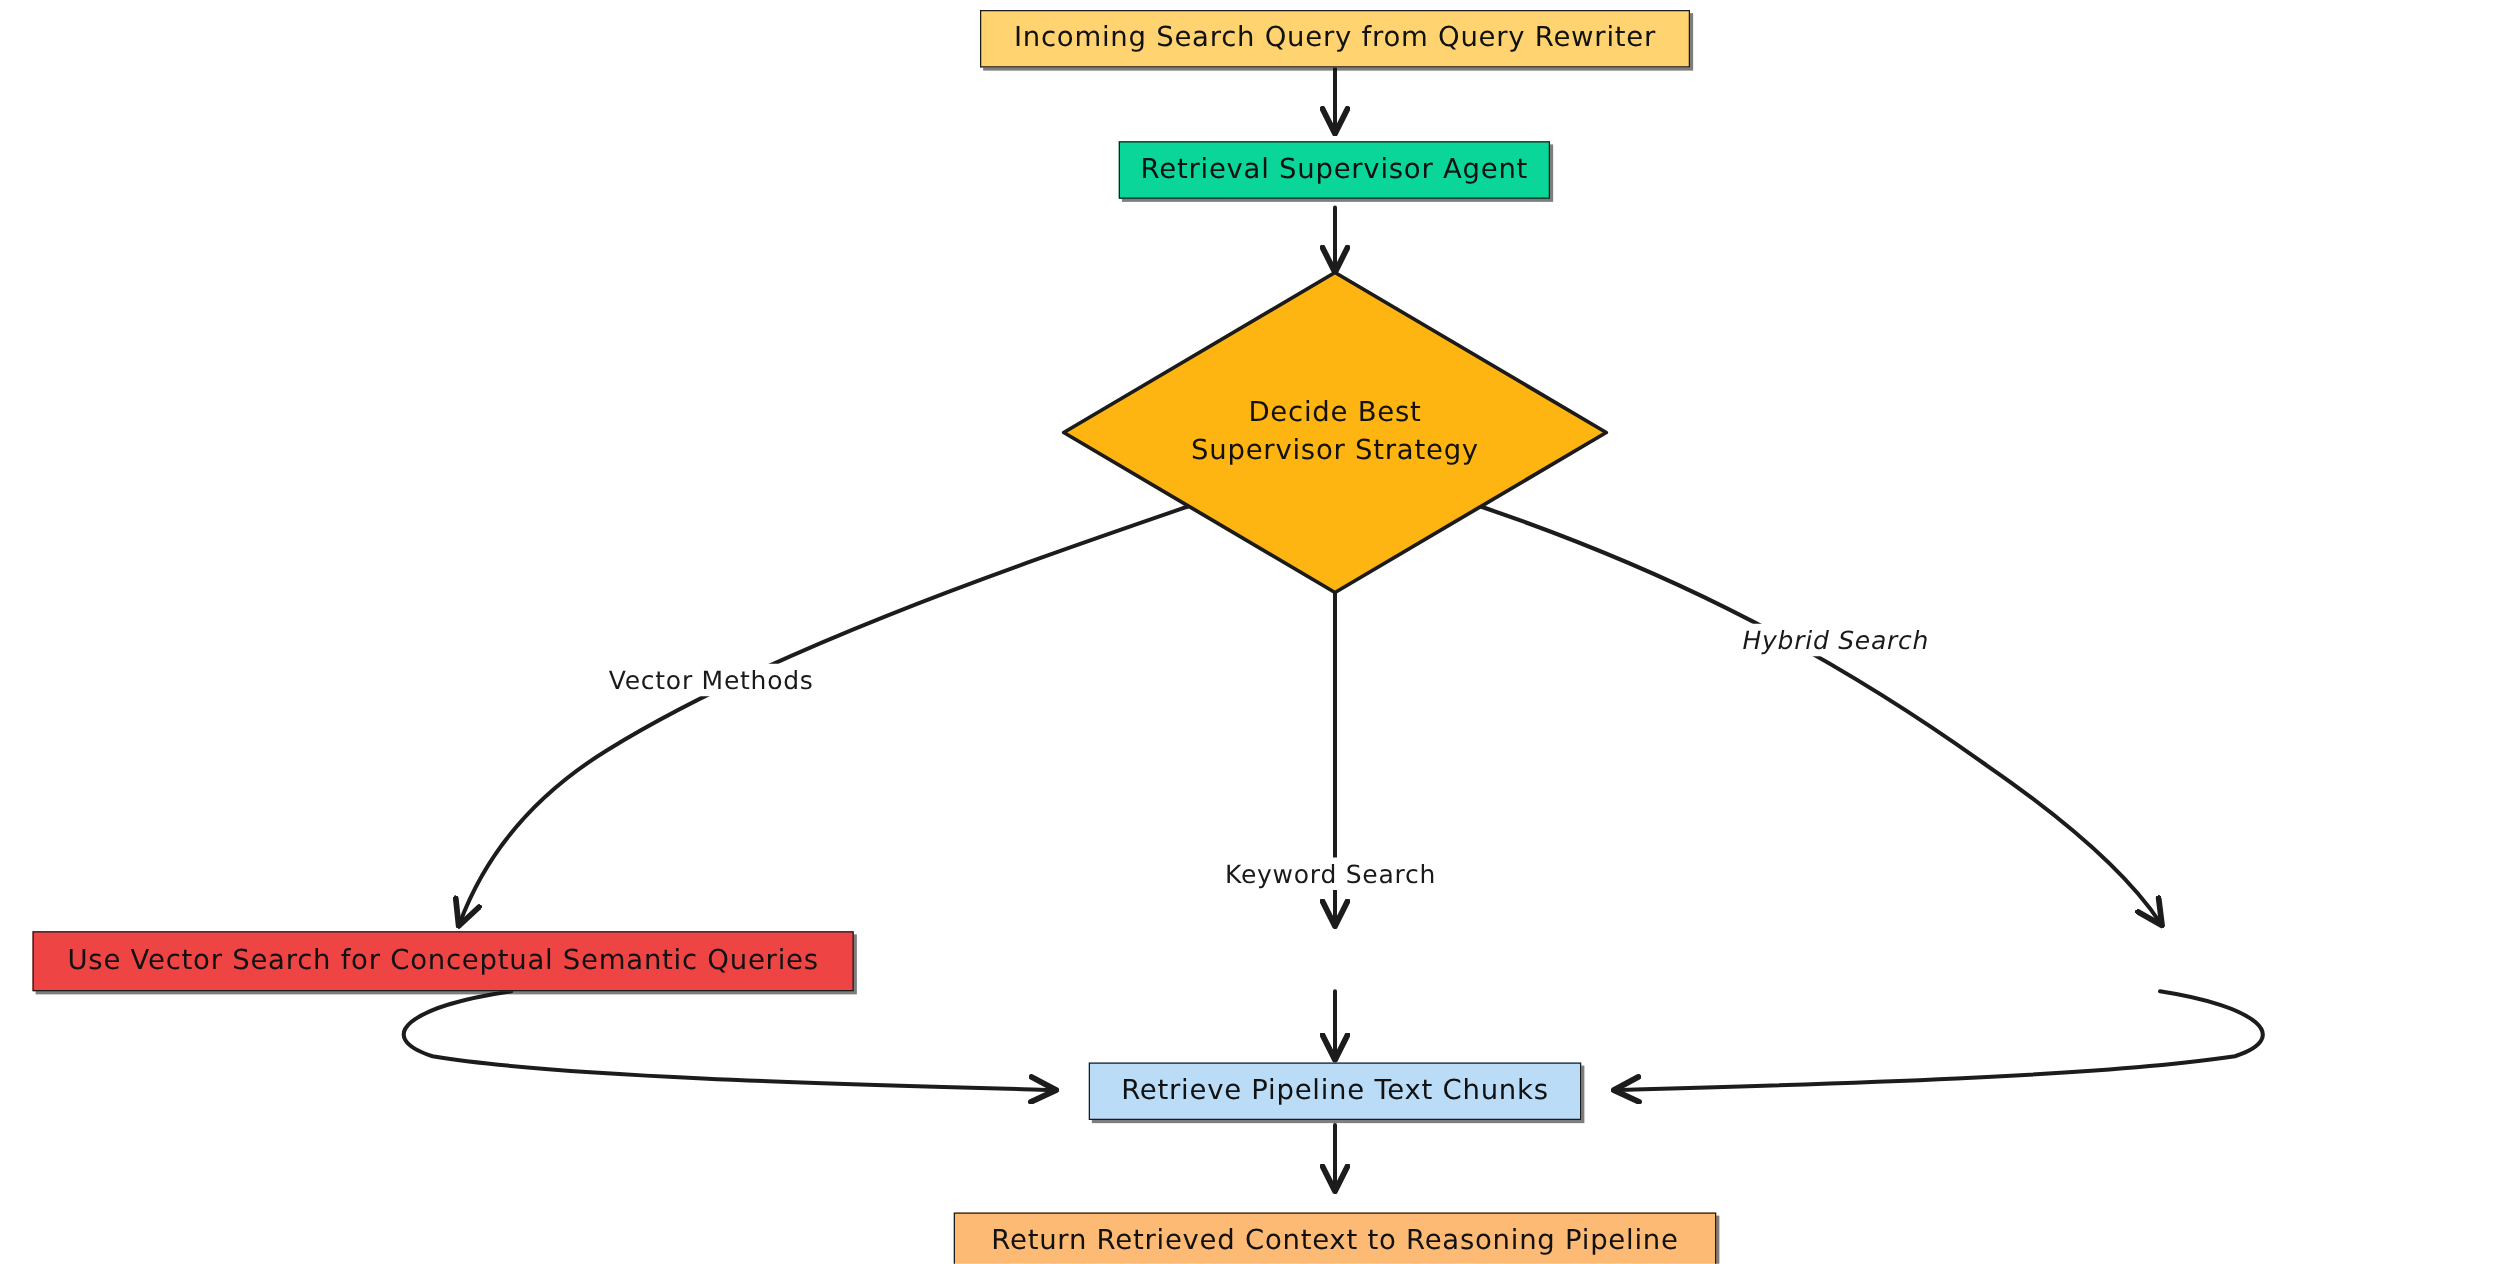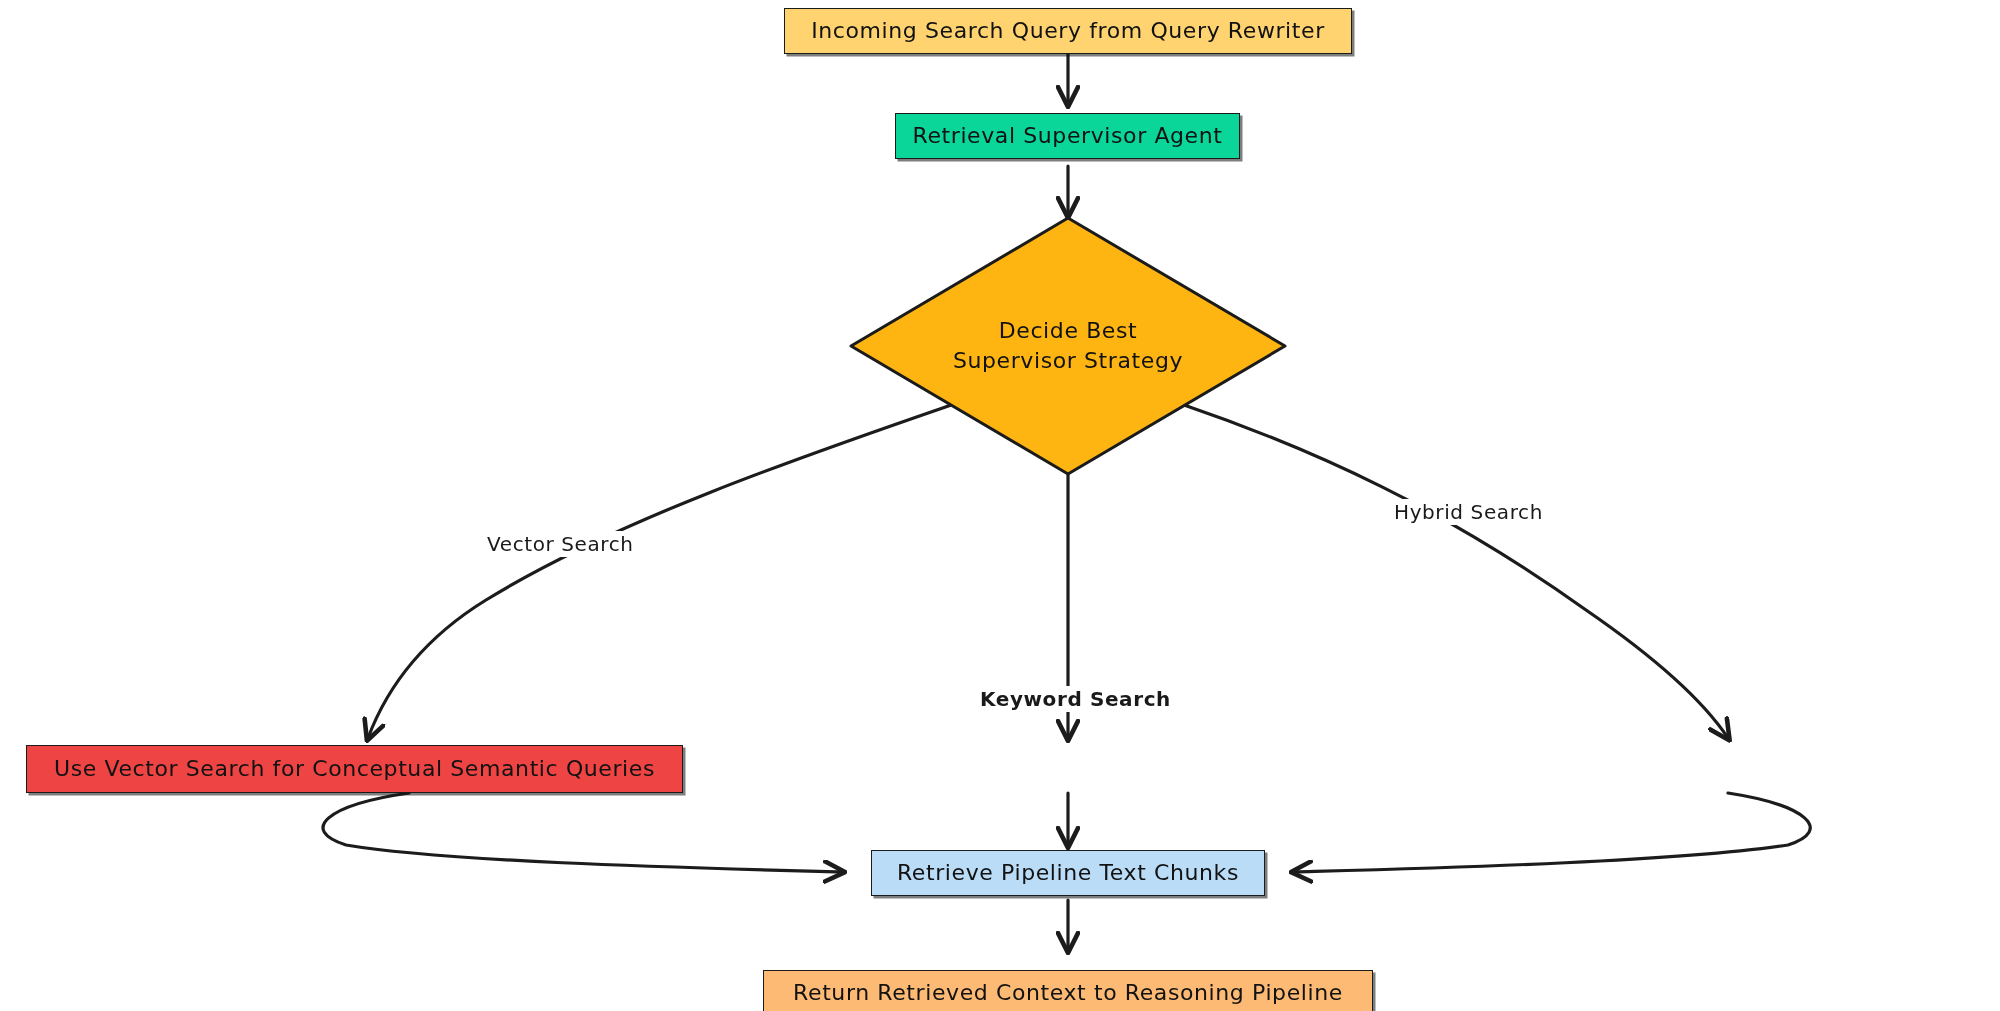--- a/index.html
+++ b/index.html
@@ -150,24 +150,24 @@
 
   <div class="node" style="left:855px; top:850px; width:394px; height:46px; background:#BBDCF7;">
     <span class="node-label">Retrieve Pipeline Text Chunks</span>
   </div>
 
   <div class="node" style="left:747px; top:970px; width:610px; height:46px; background:#fdba74;">
     <span class="node-label">Return Retrieved Context to Reasoning Pipeline</span>
   </div>
 
   <div class="edge-label" style="left:466px; top:531px;">
-    <span>Vector Search</span>
+    <span>Vector Methods</span>
   </div>
 
-  <div class="edge-label" style="left:959px; top:686px;font-weight:bold;">
+  <div class="edge-label" style="left:959px; top:686px;">
     <span>Keyword Search</span>
   </div>
 
-  <div class="edge-label" style="left:1373px; top:499px;">
+  <div class="edge-label" style="left:1373px; top:499px;font-style:italic;">
     <span>Hybrid Search</span>
   </div>
 
 </div>
 
 </body></html>

